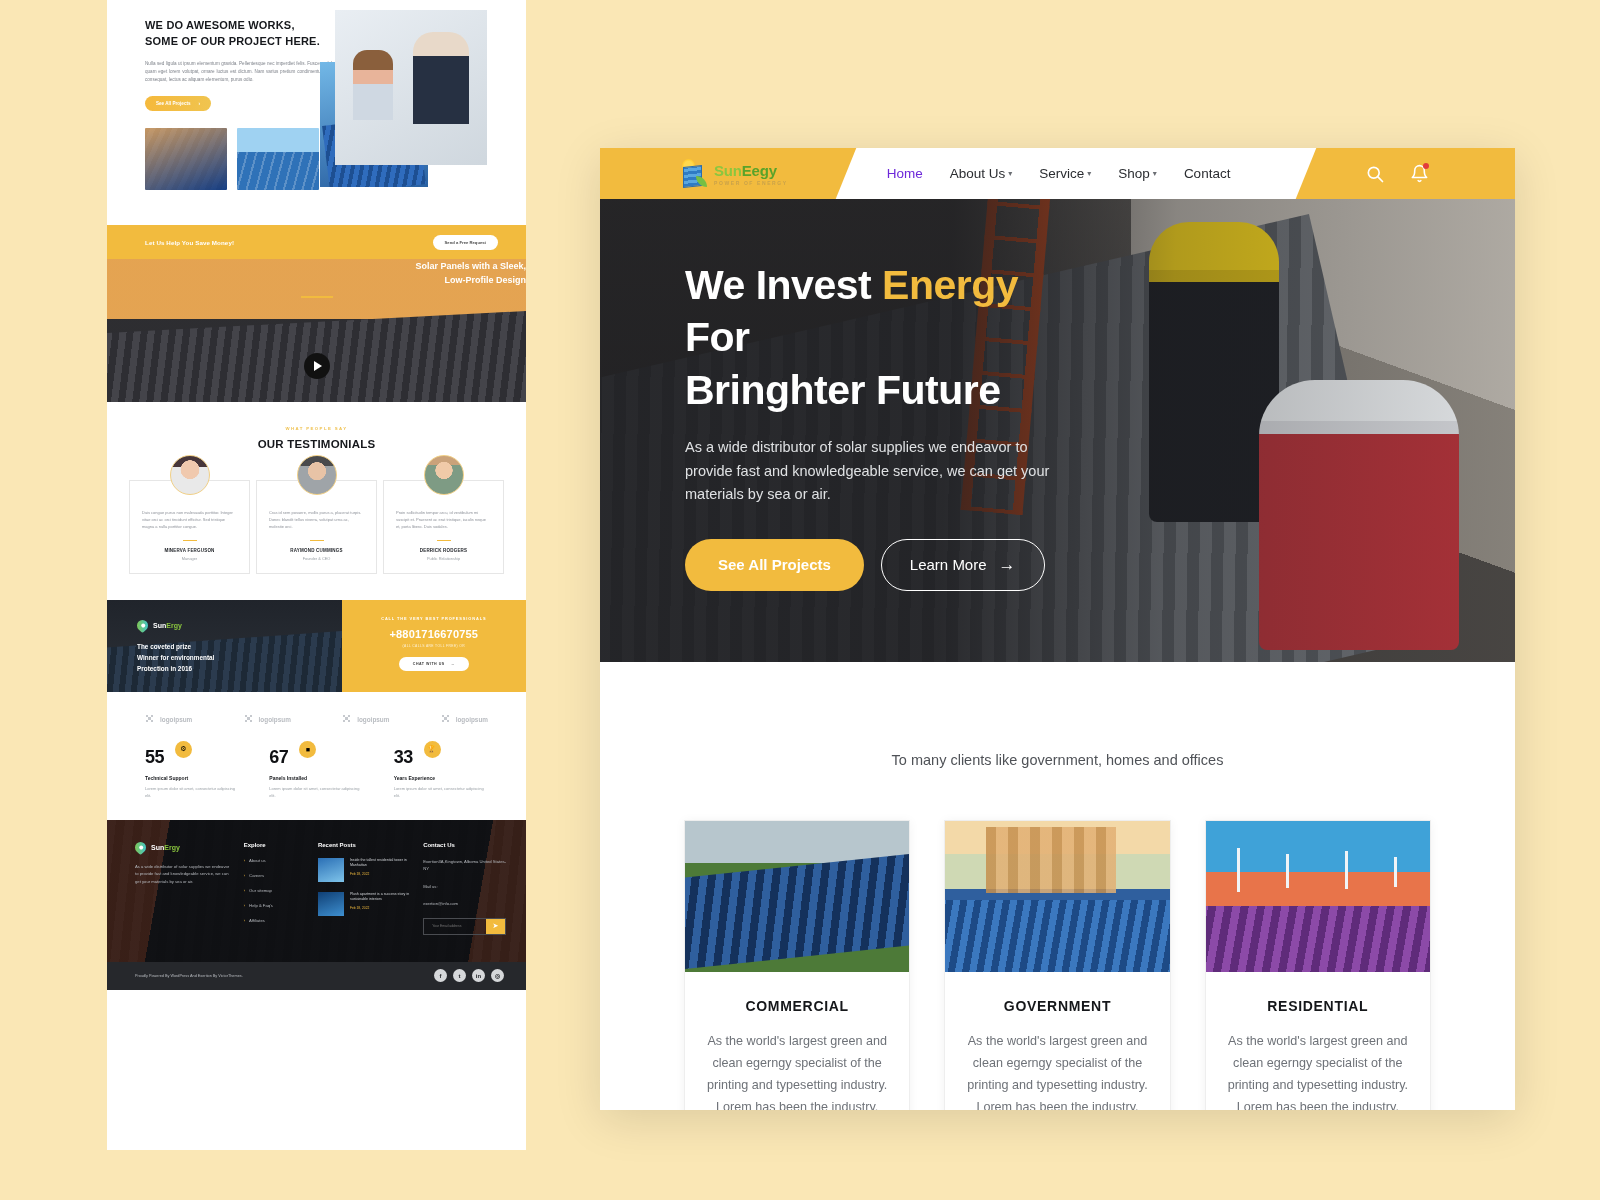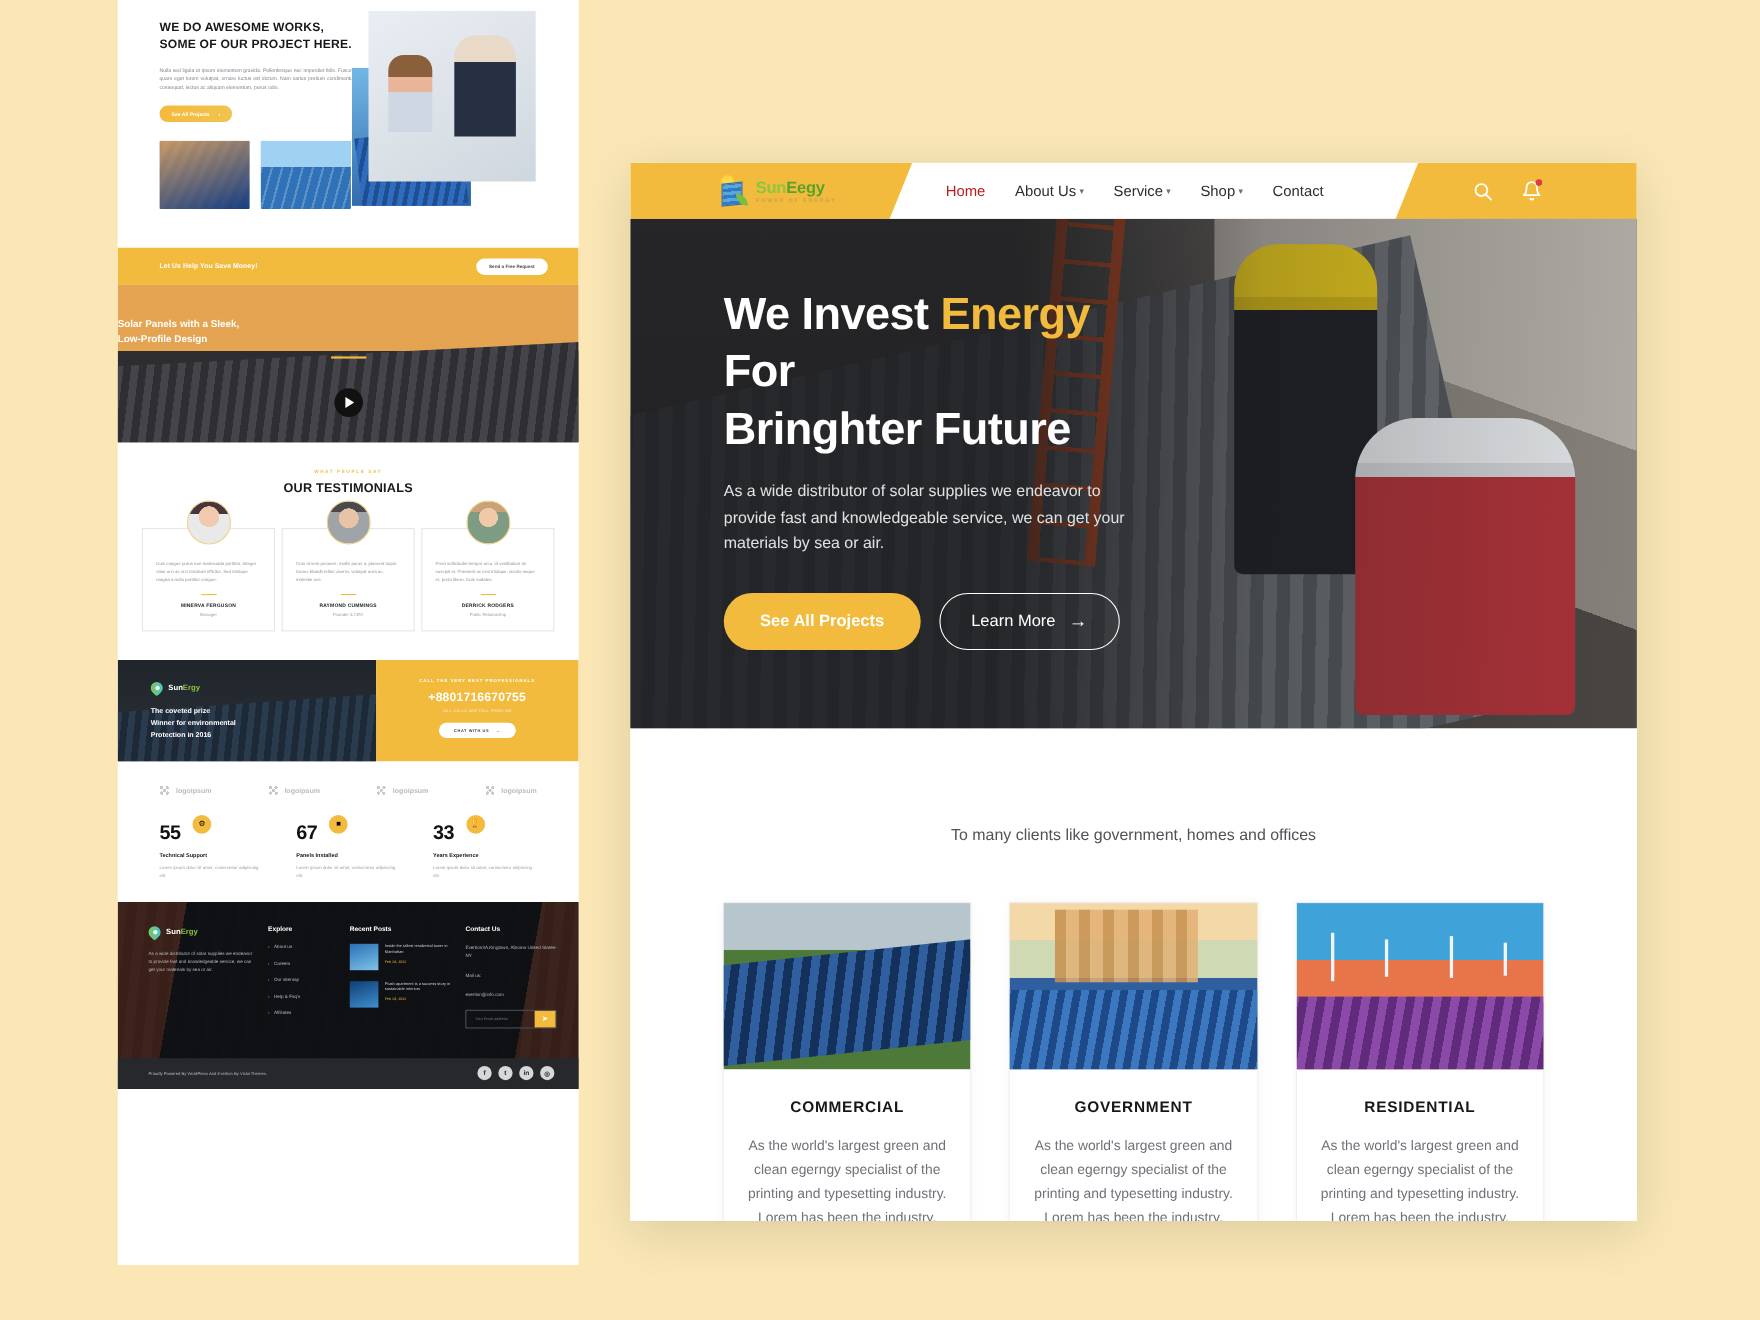--- a/index.html
+++ b/index.html
@@ -77,21 +77,21 @@
   .lp-video {
     position: relative; height: 143px;
     background:
       linear-gradient(180deg, rgba(225,160,70,.55) 0 42%, rgba(35,35,38,.55) 42% 100%),
       linear-gradient(180deg,#e8a860 0 42%, #3a3a3e 42% 100%);
     overflow: hidden;
   }
   .lp-video::after { content:""; position:absolute; left:-10%; top:44%; width:120%; height:70%;
       background: repeating-linear-gradient(100deg,#44444a 0 7px,#2e2e33 7px 14px);
       transform: rotate(-3deg); }
-  .lp-video .vtext { position: relative; z-index:2; text-align:left; padding-top: 28px; }
+  .lp-video .vtext { position: relative; z-index:2; text-align:right; }
   .lp-video .vtext h3 { color:#fff; font-size: 9px; font-weight: 700; line-height: 1.6; }
   .lp-video .vline { width: 32px; height: 2px; background:#f2bb3e; margin: 8px auto 0; }
   .lp-play { position:absolute; z-index:3; left:50%; top: 94px; transform: translateX(-50%);
       width: 26px; height: 26px; border-radius:50%; background:#111; display:flex;
       align-items:center; justify-content:center; }
   .lp-play i { width:0;height:0;border-left:8px solid #fff;border-top:5px solid transparent;
       border-bottom:5px solid transparent; margin-left:3px; }
 
   
   .lp-testi { background:#fff; padding: 24px 0 26px; text-align:center; }
@@ -182,21 +182,21 @@
       color:#fff; font-size:7px; border:none; }
   .lp-copy { position:absolute; bottom:0; left:0; right:0; height: 28px; background:#26282c;
       display:flex; align-items:center; justify-content:space-between; padding: 0 22px 0 28px; z-index:3; }
   .lp-copy .c { font-size:3.8px; color:#b6b9be; }
   .lp-social { display:flex; gap:6px; }
   .lp-social span { width:13px;height:13px;border-radius:50%;background:#d6d8da;
       display:flex;align-items:center;justify-content:center;color:#26282c;font-size:6px;font-weight:700; }
 
   
   .main-panel {
-    position: absolute; left: 573px; top: 148px;
+    position: absolute; left: 600px; top: 148px;
     width: 915px; height: 962px; background: #fff;
     box-shadow: 0 10px 44px rgba(0,0,0,.12);
     overflow: hidden;
   }
 
   
   .mp-header { position: relative; height: 51px; background:#f2bb3e; display:flex; align-items:center; }
   .mp-header .white-slab {
     position:absolute; left: 246px; top:0; width: 460px; height:51px; background:#fff;
     transform: skewX(-22deg);
@@ -208,21 +208,21 @@
   .mp-logo .panel-ico .pv { position:absolute; left:4px; top:7px; width:19px;height:21px;
       background: repeating-linear-gradient(0deg,#2f7bc4 0 3px,#5aa7e0 3px 6px);
       border:1px solid #2a6cae; transform: skewY(-6deg); }
   .mp-logo .panel-ico .leaf { position:absolute; left:17px; top:17px; width:11px;height:11px;
       border-radius: 0 100% 0 100%; background:#76bf43; }
   .mp-logo .txt .n1 { font-size:15px; font-weight:700; color:#8bc63f; letter-spacing:-.2px; }
   .mp-logo .txt .n1 em { font-style:normal; color:#5aa32a; }
   .mp-logo .txt .n2 { font-size:5px; font-weight:700; color:#c9a24a; letter-spacing:1.6px; margin-top:1px; }
   .mp-nav { position:relative; z-index:4; display:flex; align-items:center; gap:27px; margin-left: 99px; }
   .mp-nav a { font-size:13.5px; color:#2b2d31; text-decoration:none; display:flex; align-items:center; gap:3px; }
-  .mp-nav a.active { color:#b91c1c; }
+  .mp-nav a.active { color:#6d28d9; }
   .mp-nav .caret { font-size:8px; color:#6b6e73; }
   .mp-tools { position:relative; z-index:4; margin-left:auto; display:flex; align-items:center; gap:22px; margin-right: 85px; }
   .mp-tools .ico { width:22px;height:22px;color:#fff;display:flex;align-items:center;justify-content:center; }
   .mp-bell-wrap { position:relative; }
   .mp-bell-dot { position:absolute; right:1px; top:0; width:6px;height:6px;border-radius:50%;background:#e23b3b; }
 
   
   .mp-hero {
     position:relative; height: 463px; overflow:hidden;
     background: linear-gradient(180deg,#5f5c58,#3c3a38);

